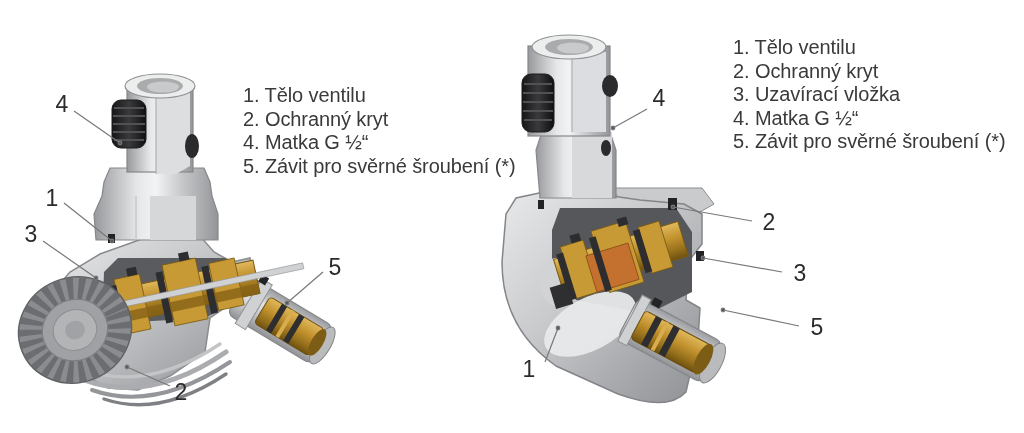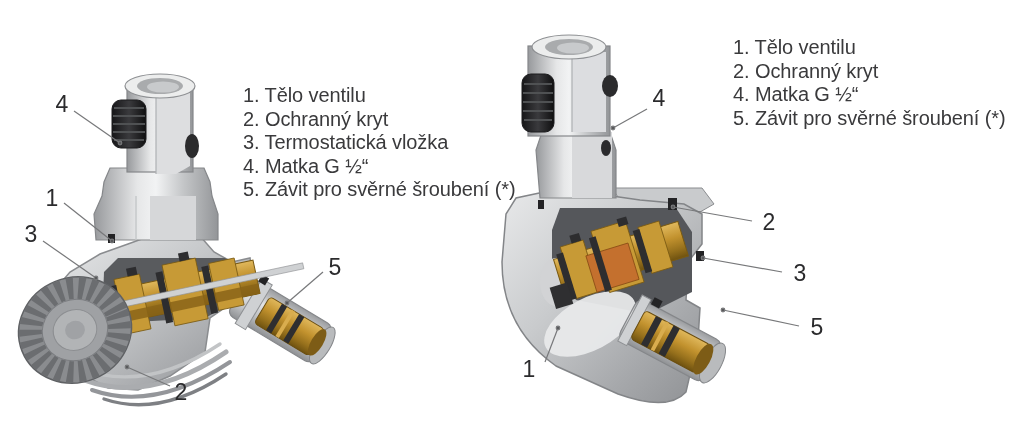--- a/index.html
+++ b/index.html
@@ -234,25 +234,25 @@
 
   <div class="callout" style="left:659px;top:98px">4</div>
   <div class="callout" style="left:769px;top:222px">2</div>
   <div class="callout" style="left:800px;top:273px">3</div>
   <div class="callout" style="left:817px;top:327px">5</div>
   <div class="callout" style="left:529px;top:369px">1</div>
 
   <div class="legend" style="left:243px;top:84px">
     <div>1. Tělo ventilu</div>
     <div>2. Ochranný kryt</div>
-    <div>3. Termostatická vložka</div>
     <div>4. Matka G ½“</div>
     <div>5. Závit pro svěrné šroubení (*)</div>
   </div>
 
   <div class="legend" style="left:733px;top:36px">
     <div>1. Tělo ventilu</div>
     <div>2. Ochranný kryt</div>
+    <div>3. Uzavírací vložka</div>
     <div>4. Matka G ½“</div>
     <div>5. Závit pro svěrné šroubení (*)</div>
   </div>
 
 </div>
 
 </body></html>

